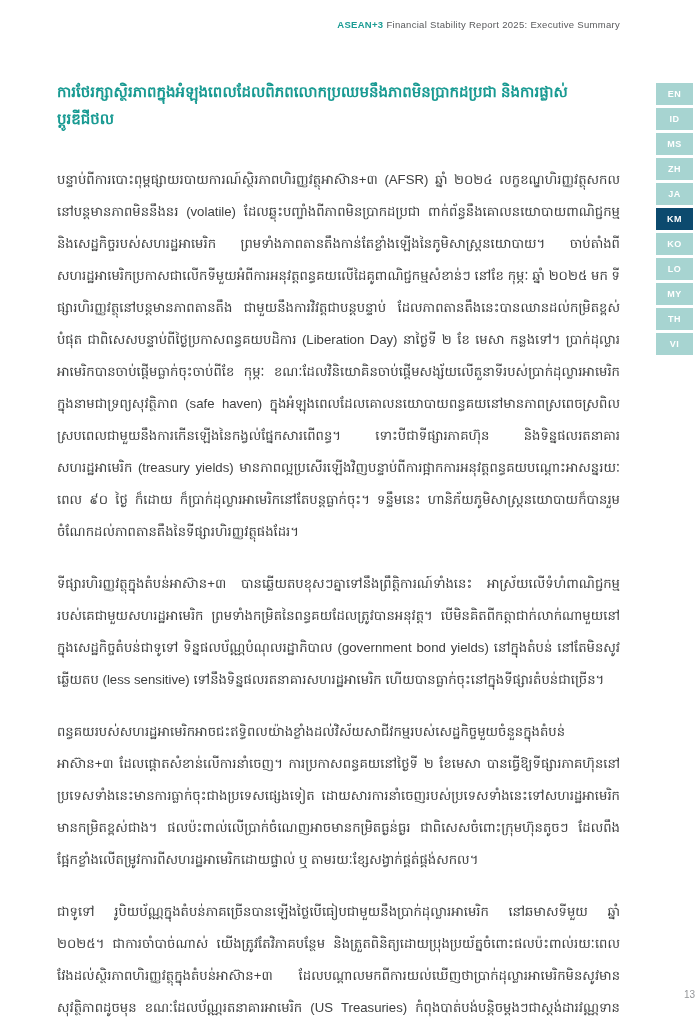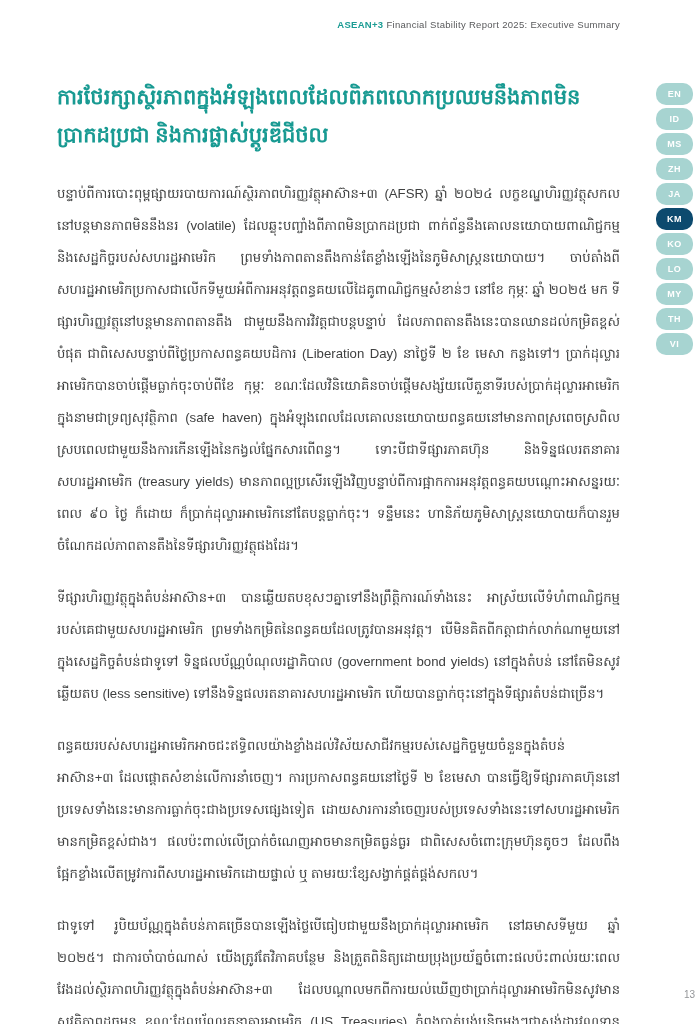--- a/index.html
+++ b/index.html
@@ -1,15 +1,15 @@
 <!DOCTYPE html>
 <html><head>
 <meta charset="utf-8">
 <style>
-  * { box-sizing: border-box; border-radius: 10px; }
+  * { box-sizing: border-box; }
   html, body { margin: 0; padding: 0; background: #ffffff; }
   body { font-family: "Liberation Sans", "DejaVu Sans", sans-serif; }
 
   .page {
     position: relative;
     width: 695px;
     height: 1024px;
     margin: 0 auto;
     background: #ffffff;
     overflow: hidden;
@@ -30,23 +30,23 @@
   }
 
   .content {
     position: absolute;
     left: 57px;
     top: 78px;
     width: 563px;
   }
 
   .doc-title {
-    margin: 0 0 24px 0;
+    margin: 0 0 32px 0;
     color: #189a92;
-    font-size: 21px;
+    font-size: 15px;
     font-weight: bold;
     line-height: 1.8;
     text-align: left;
   }
 
   .body-paragraph {
     margin: 0 0 20px 0;
     color: #3f4040;
     font-size: 13.2px;
     line-height: 32px;

